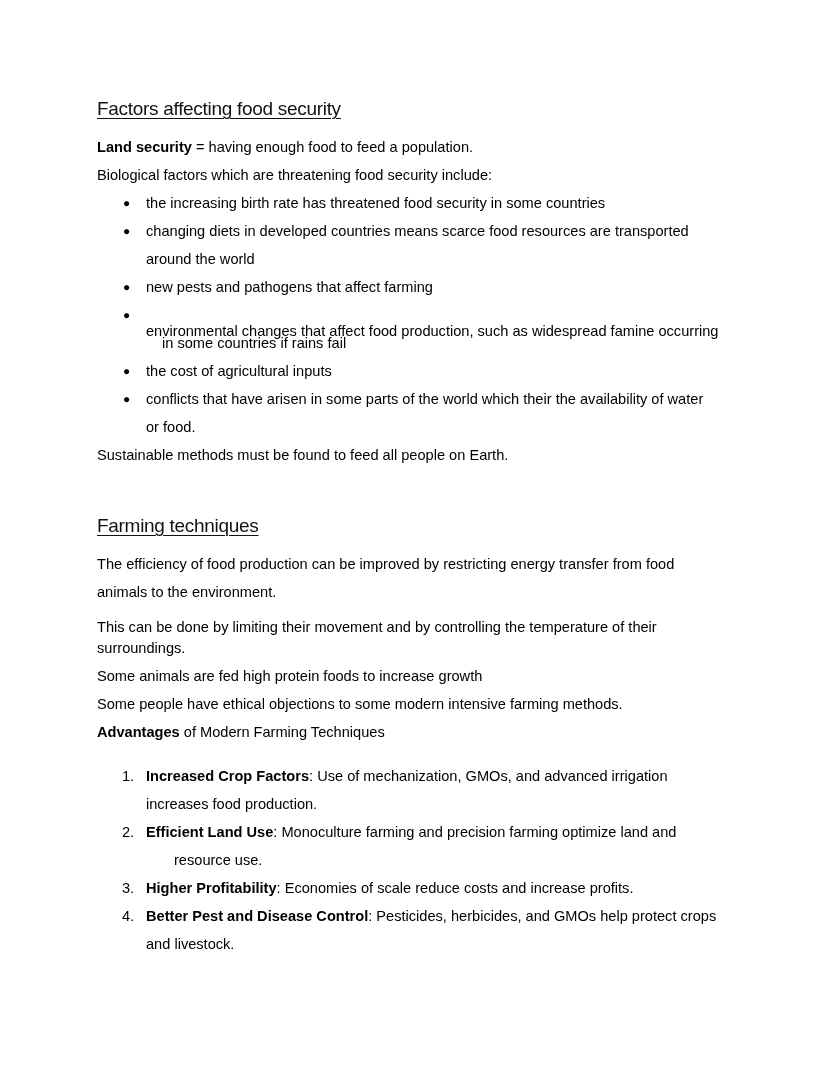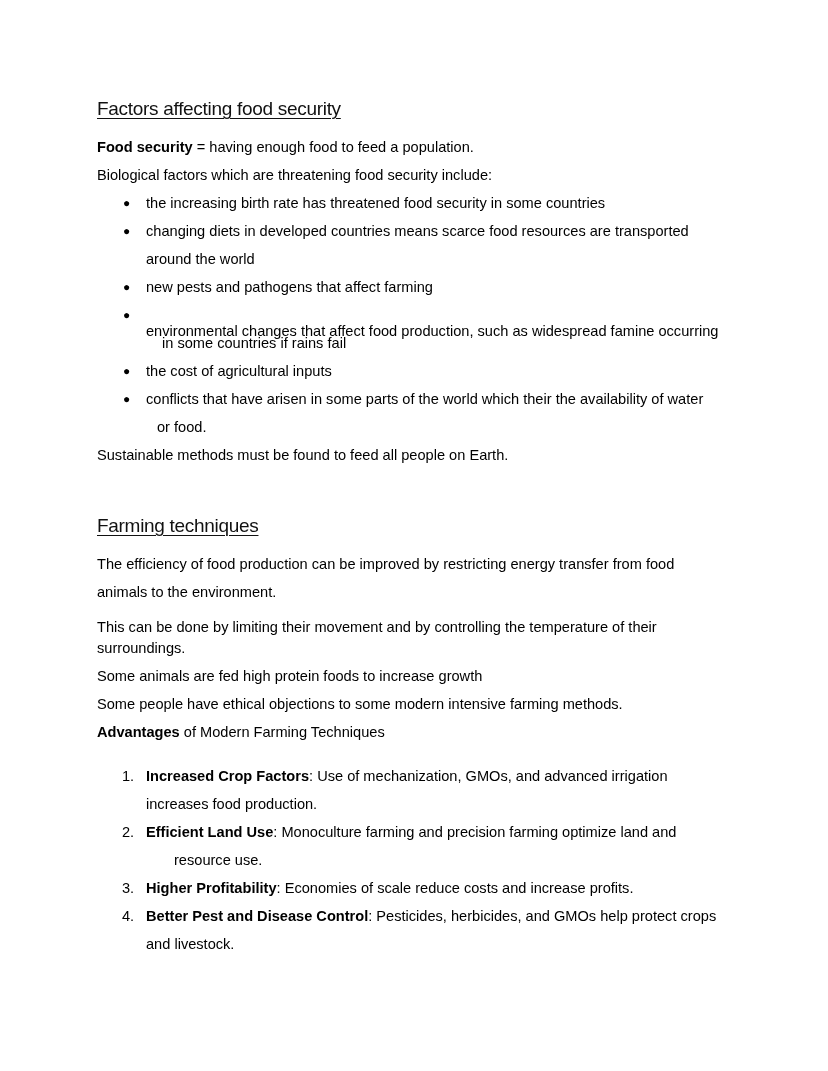--- a/index.html
+++ b/index.html
@@ -24,21 +24,21 @@
     b { font-weight: bold; }
   </style>
 </head>
 <body>
 
 <div class="page">
 
   <div class="heading" style="top:98px;">Factors affecting food security</div>
 
   <div class="line" style="top:138px;">
-    <b>Food security</b><span> = having enough food to feed a population.</span>
+    <b>Land security</b><span> = having enough food to feed a population.</span>
   </div>
 
   <div class="line" style="top:166px;">Biological factors which are threatening food security include:</div>
 
   <span class="bullet" style="top:194px;">●</span>
   <div class="line indent" style="top:194px;">the increasing birth rate has threatened food security in some countries</div>
 
   <span class="bullet" style="top:222px;">●</span>
   <div class="line indent" style="top:222px;">changing diets in developed countries means scarce food resources are transported</div>
   <div class="line indent" style="top:250px;">around the world</div>
@@ -48,21 +48,21 @@
 
   <span class="bullet" style="top:306px;">●</span>
   <div class="line indent" style="top:322px;text-align:center;">environmental changes that affect food production, such as widespread famine occurring</div>
   <div class="line indent" style="top:334px;margin-left:16px;">in some countries if rains fail</div>
 
   <span class="bullet" style="top:362px;">●</span>
   <div class="line indent" style="top:362px;">the cost of agricultural inputs</div>
 
   <span class="bullet" style="top:390px;">●</span>
   <div class="line indent" style="top:390px;">conflicts that have arisen in some parts of the world which their the availability of water</div>
-  <div class="line indent" style="top:418px;margin-left:11px;">or food.</div>
+  <div class="line indent" style="top:418px;">or food.</div>
 
   <div class="line" style="top:446px;">Sustainable methods must be found to feed all people on Earth.</div>
 
   <div class="heading" style="top:515px;">Farming techniques</div>
 
   <div class="line" style="top:555px;">The efficiency of food production can be improved by restricting energy transfer from food</div>
   <div class="line" style="top:583px;">animals to the environment.</div>
   <div class="line" style="top:611px;margin-top:7px;">This can be done by limiting their movement and by controlling the temperature of their</div>
   <div class="line" style="top:639px;">surroundings.</div>
   <div class="line" style="top:667px;">Some animals are fed high protein foods to increase growth</div>

